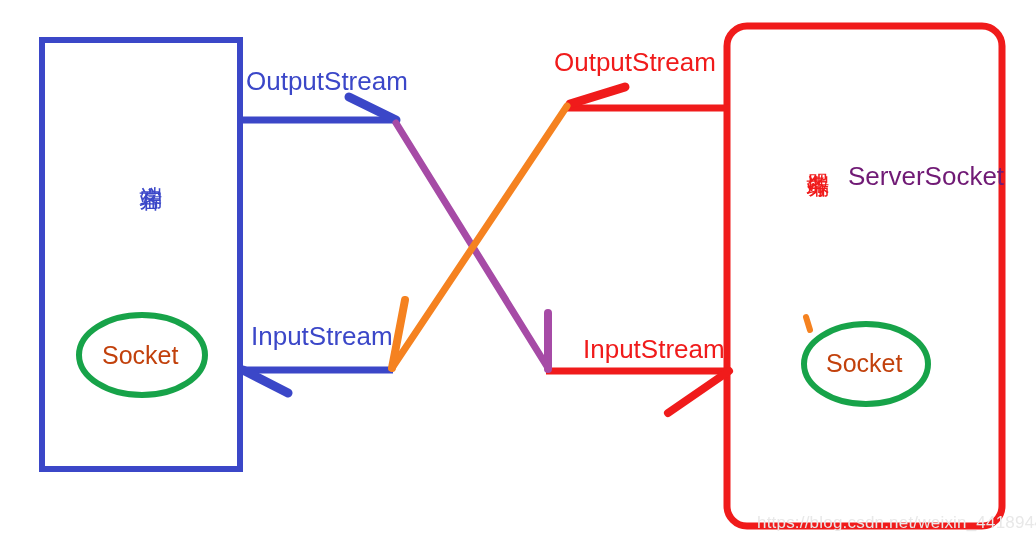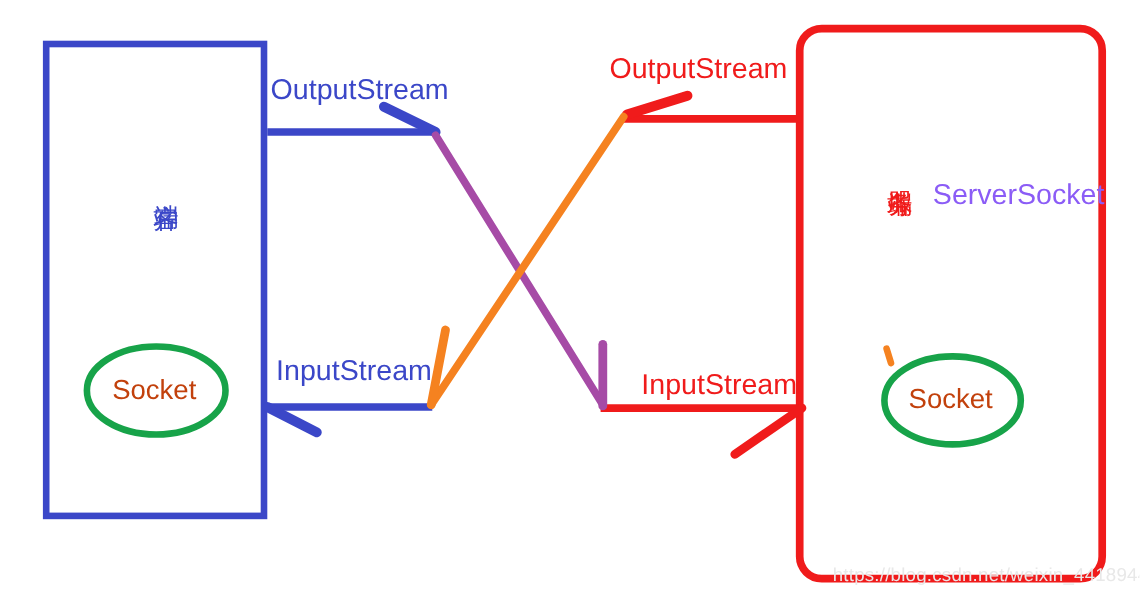--- a/index.html
+++ b/index.html
@@ -42,21 +42,21 @@
     font-size: 23px;
     line-height: 1.72;
     text-align: center;
     writing-mode: vertical-rl;
     text-orientation: upright;
   }
   .vert-blue { color: #3b47c8; }
   .vert-red  { color: #f01b1b; }
   .label-serversocket {
     font-size: 26px;
-    color: #8b5cf6;
+    color: #701a75;
   }
   .watermark {
     font-size: 17px;
     color: #e8e8e8;
     letter-spacing: 0.2px;
   }
 </style>
 </head>
 <body>
 

